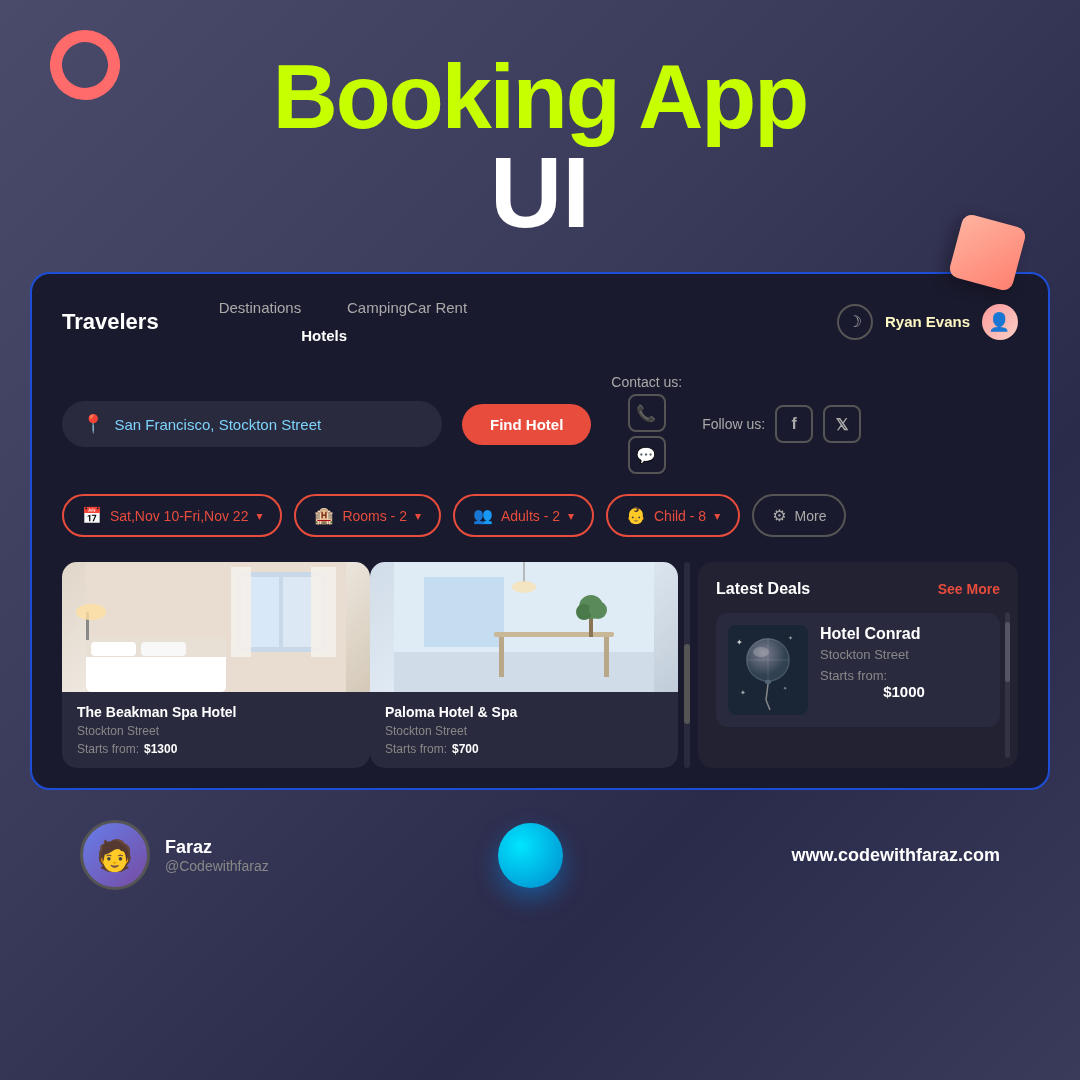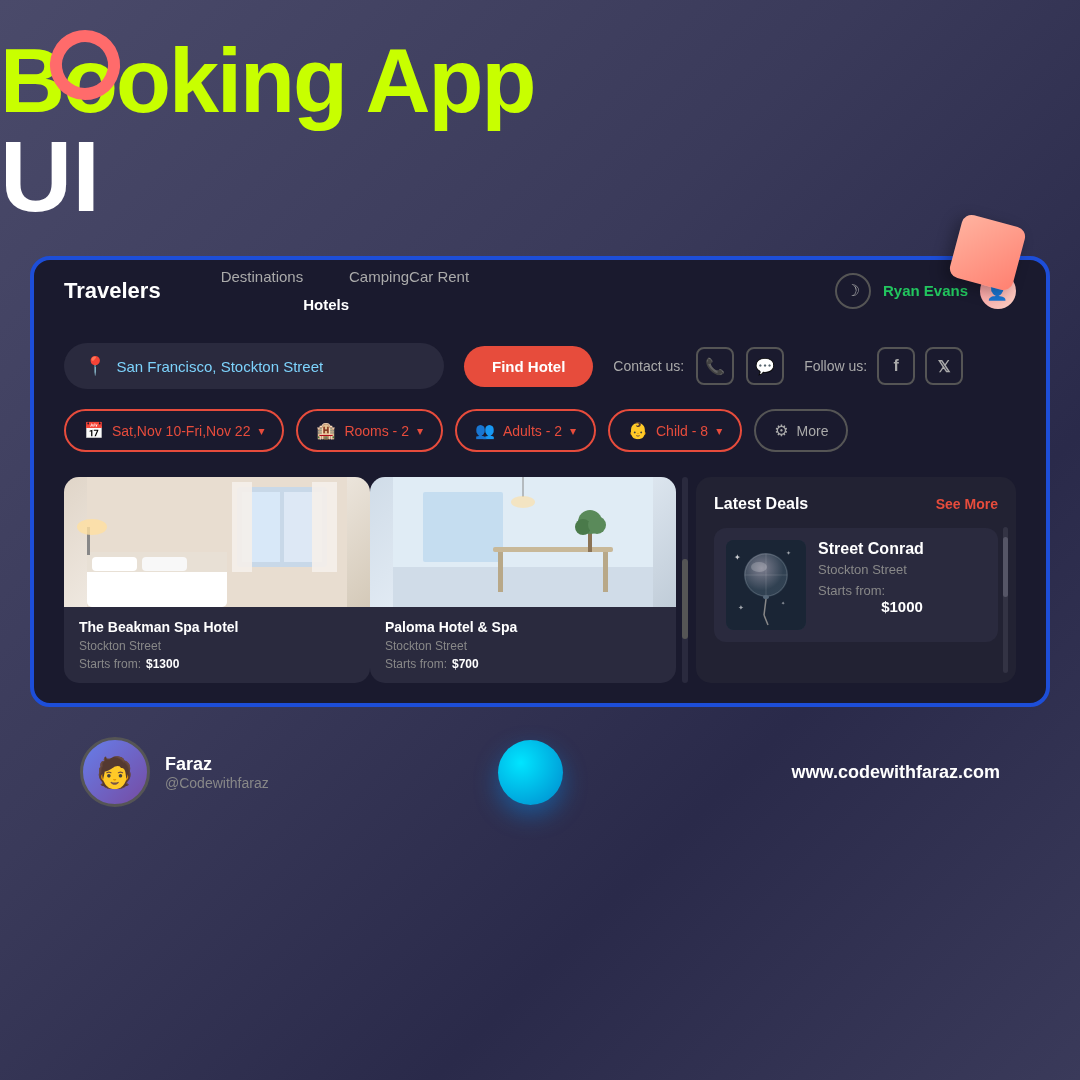--- a/index.html
+++ b/index.html
@@ -30,21 +30,22 @@
       width: 65px;
       height: 65px;
       background: linear-gradient(135deg, #ffb3a0, #ff8070);
       border-radius: 10px;
       transform: rotate(15deg);
       box-shadow: -5px 5px 15px rgba(0,0,0,0.3);
     }
 
     
     .title-area {
-      padding-top: 36px;
+      text-align: center;
+      padding-top: 52px;
       padding-bottom: 30px;
     }
     .title-booking {
       font-size: 90px;
       font-weight: 900;
       color: #c8ff00;
       line-height: 1;
       letter-spacing: -2px;
     }
     .title-ui {
@@ -52,23 +53,23 @@
       font-weight: 900;
       color: #ffffff;
       line-height: 1;
     }
 
     
     .app-card {
       margin: 0 30px;
       background: #1a1a2e;
       border-radius: 20px;
-      border: 4px solid #1d4ed8;
+      border: 2px solid #1d4ed8;
       overflow: hidden;
-      padding: 8px 30px 20px;
+      padding: 25px 30px 20px;
     }
 
     
     .navbar {
       display: flex;
       align-items: center;
       margin-bottom: 30px;
     }
     .nav-brand {
       font-size: 22px;
@@ -102,21 +103,21 @@
       height: 36px;
       border: 2px solid #555;
       border-radius: 50%;
       display: flex;
       align-items: center;
       justify-content: center;
       color: #aaa;
       font-size: 16px;
     }
     .user-name {
-      color: #22c55e;
+      color: #fef9c3;
       font-size: 15px;
       font-weight: 600;
     }
     .user-avatar {
       width: 36px;
       height: 36px;
       border-radius: 50%;
       background: linear-gradient(135deg, #ff9a9e, #fad0c4);
       display: flex;
       align-items: center;
@@ -155,21 +156,22 @@
       border-radius: 25px;
       padding: 12px 28px;
       font-size: 15px;
       font-weight: 600;
       cursor: pointer;
       white-space: nowrap;
     }
     .contact-section {
       display: flex;
       align-items: center;
-      gap: 12px;
+      gap: 4px;
+      flex-direction: column;
     }
     .contact-label {
       color: #aaaaaa;
       font-size: 14px;
     }
     .contact-btn {
       width: 38px;
       height: 38px;
       border: 2px solid #555;
       border-radius: 8px;
@@ -645,21 +647,21 @@
             <line x1="40" y1="59" x2="38" y2="75" stroke="#888" stroke-width="1.5"></line>
             <line x1="38" y1="75" x2="42" y2="85" stroke="#888" stroke-width="1.5"></line>
 
             <text x="8" y="20" font-size="8" fill="white" opacity="0.8">✦</text>
             <text x="60" y="15" font-size="6" fill="white" opacity="0.6">✦</text>
             <text x="55" y="65" font-size="5" fill="white" opacity="0.5">✦</text>
             <text x="12" y="70" font-size="7" fill="white" opacity="0.6">✦</text>
           </svg>
         </div>
         <div class="deal-info">
-          <div class="deal-name">Street Conrad</div>
+          <div class="deal-name">Hotel Conrad</div>
           <div class="deal-street">Stockton Street</div>
           <div class="deal-starts">Starts from:</div>
           <div class="deal-price">$1000</div>
         </div>
       </div>
 
       <div class="deals-scroll">
         <div class="deals-scroll-thumb"></div>
       </div>
     </div>

